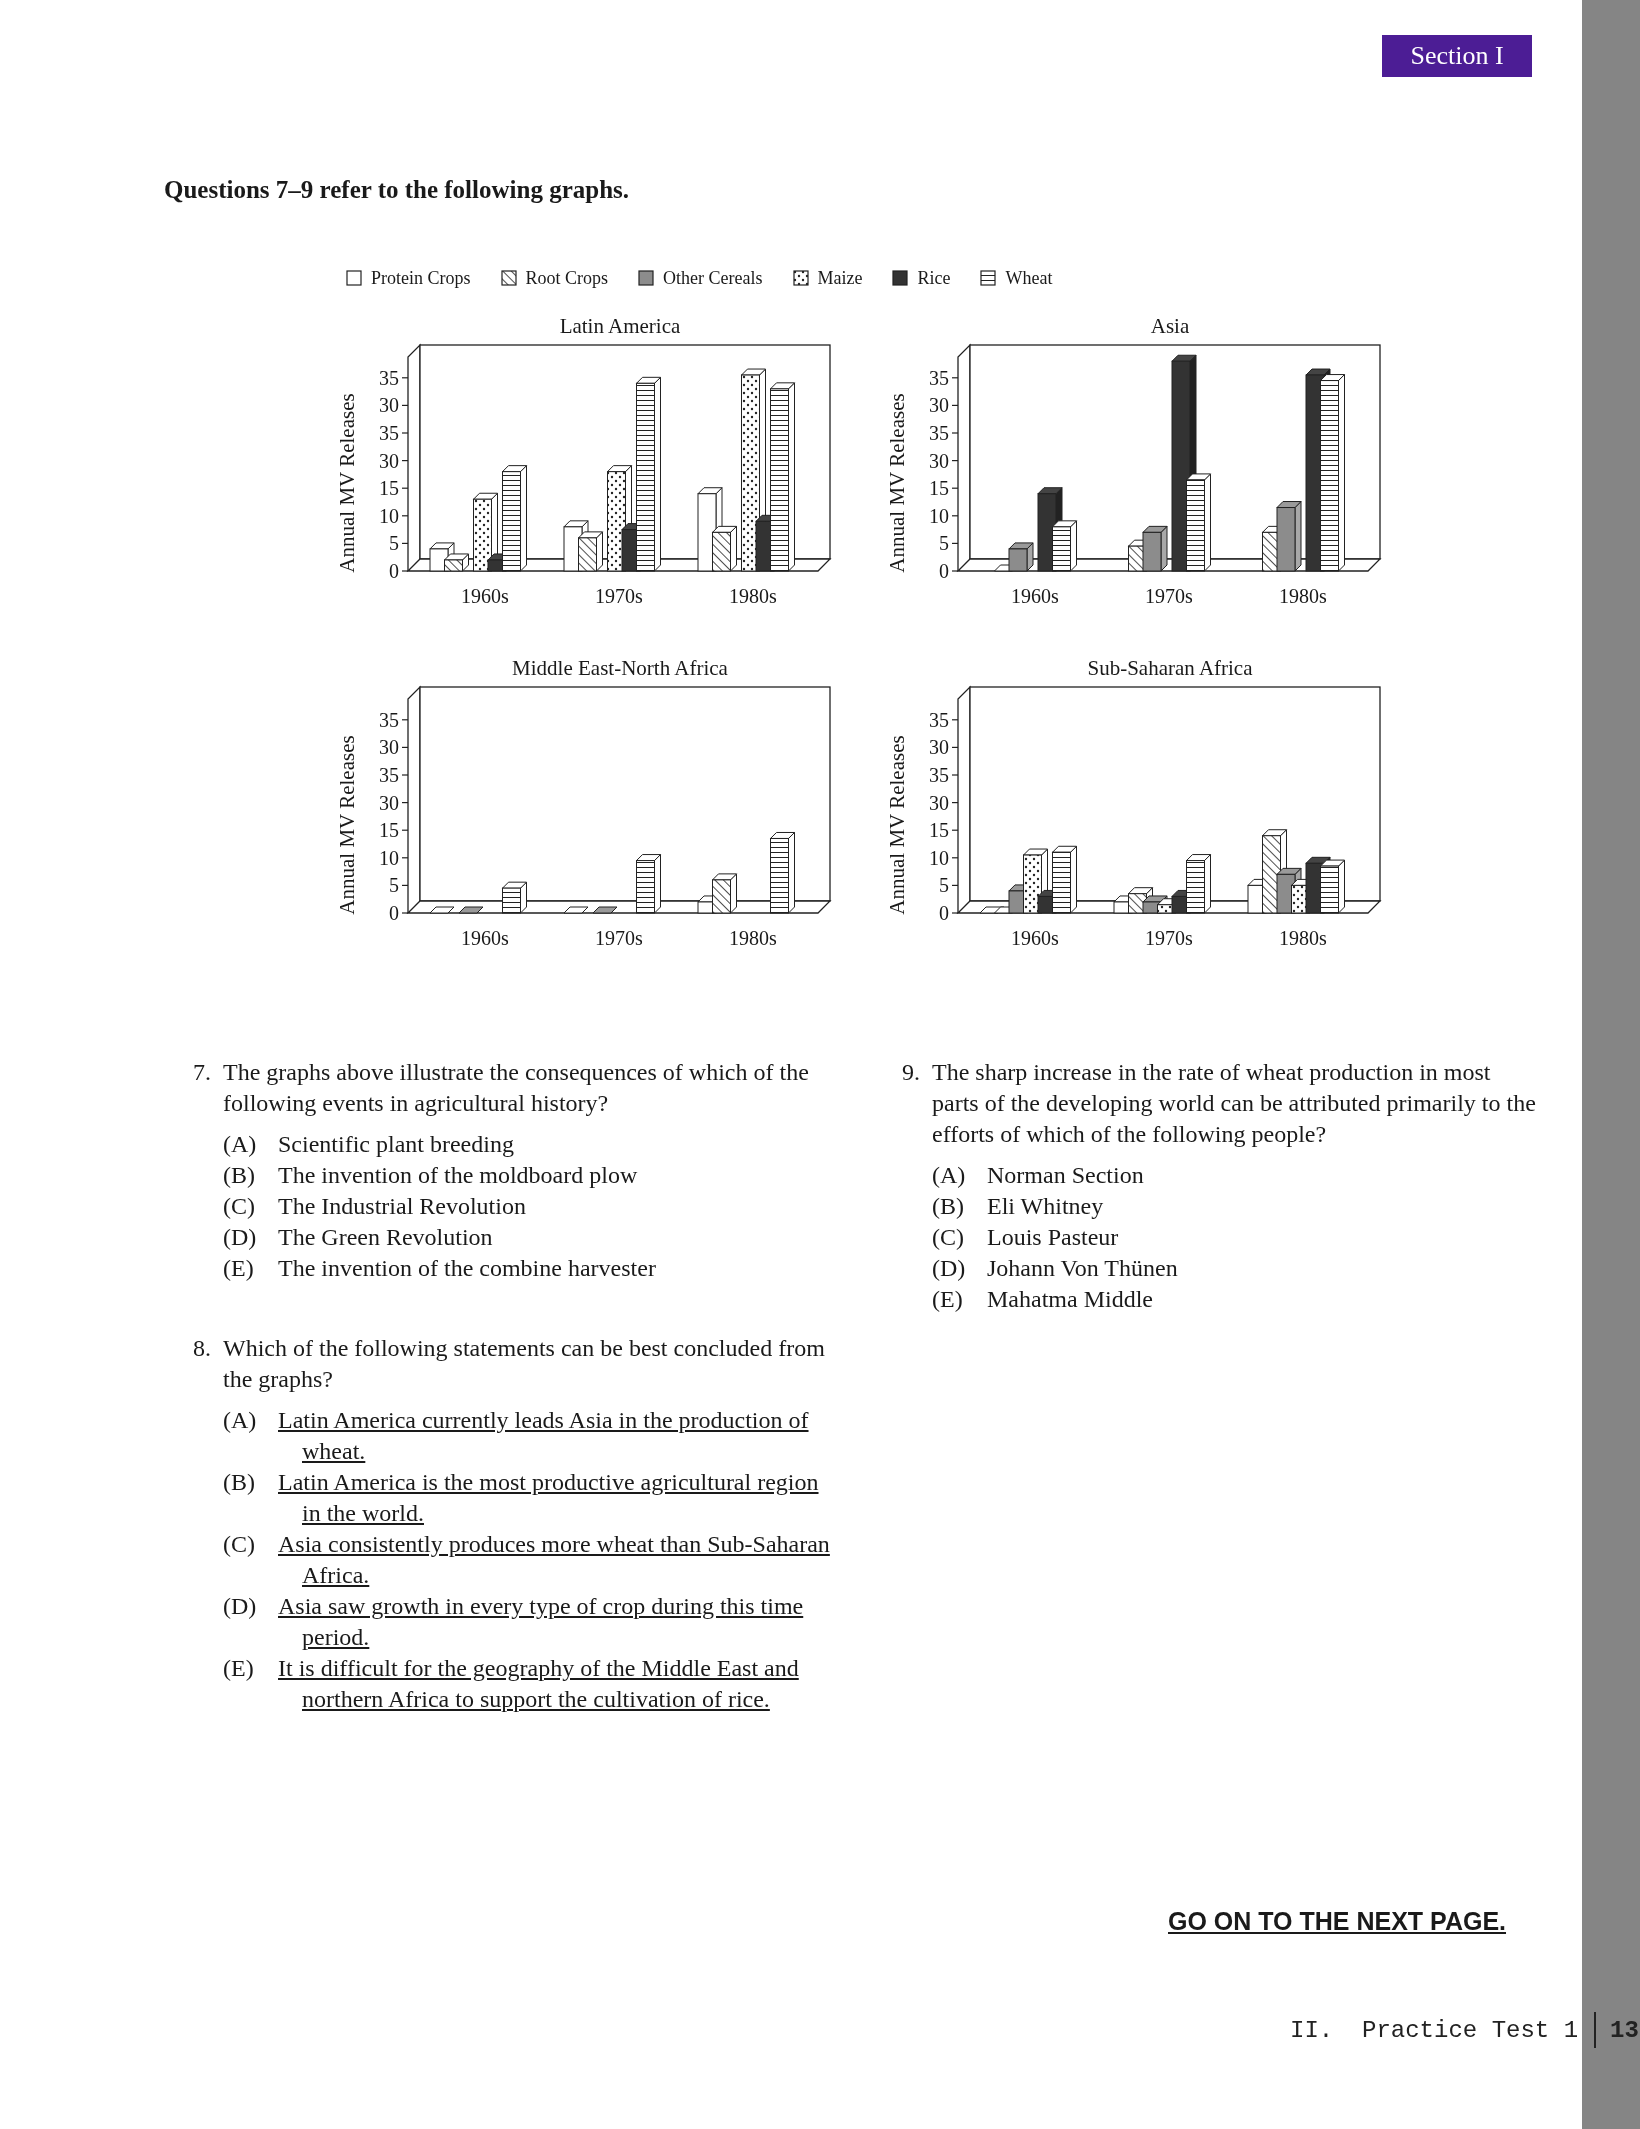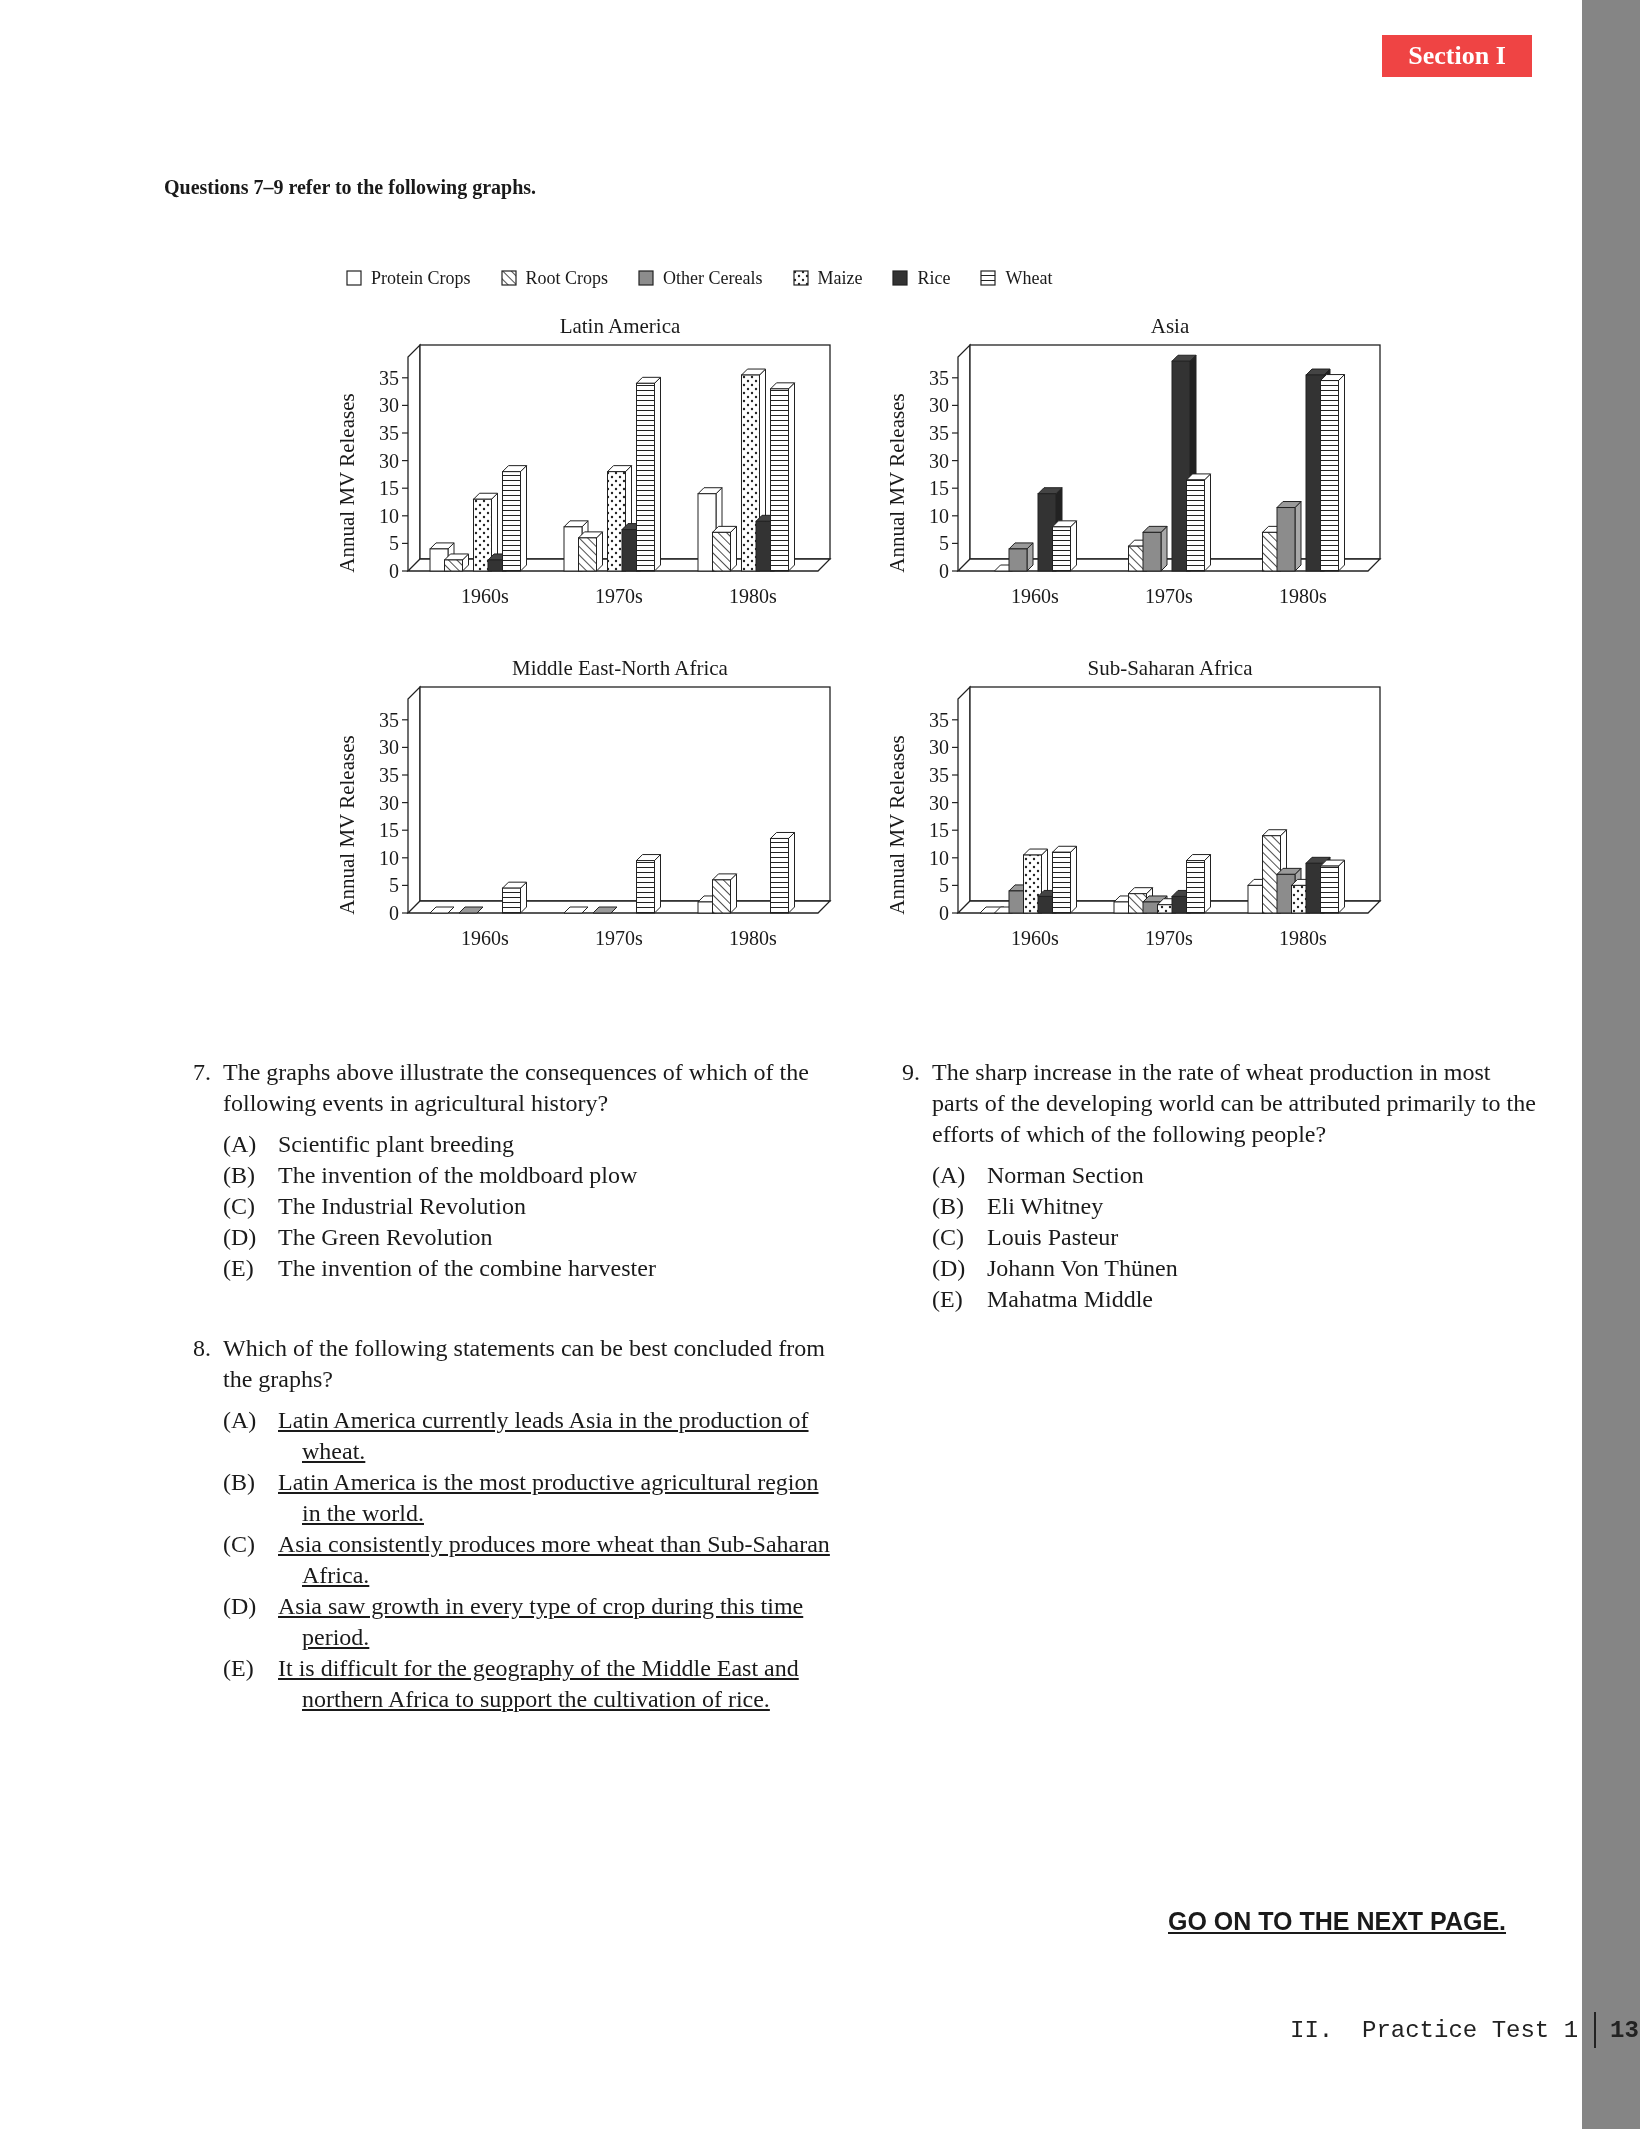--- a/index.html
+++ b/index.html
@@ -1,21 +1,21 @@
 <!DOCTYPE html>
 <html><head>
 <meta charset="utf-8">
 <style>
   html, body { margin:0; padding:0; }
   body { width:1640px; height:2129px; position:relative; background:#ffffff; overflow:hidden;
          font-family:"Liberation Serif","DejaVu Serif",serif; color:#1a1a1a; }
   .side-bar { position:absolute; left:1582px; top:0; width:58px; height:2129px; background:#858585; }
-  .section-tab { position:absolute; left:1382px; top:35px; width:150px; height:42px; background:#ef4444;
-         color:#fff; font-weight:bold; font-size:26px; display:flex; align-items:center; justify-content:center; }
-  .intro { position:absolute; left:164px; top:176px; font-weight:bold; font-size:20px; }
+  .section-tab { position:absolute; left:1382px; top:35px; width:150px; height:42px; background:#4c1d95;
+         color:#fff; font-weight:normal; font-size:26px; display:flex; align-items:center; justify-content:center; }
+  .intro { position:absolute; left:164px; top:176px; font-weight:bold; font-size:25px; }
   .legend { position:absolute; left:346px; top:266px; height:24px; display:flex; align-items:center; font-size:18px; }
   .legend-item { display:flex; align-items:center; margin-right:30px;text-align:right; }
   .legend-item svg { margin-right:9px; }
   .chart { position:absolute; }
   .chart svg text { font-family:"Liberation Serif","DejaVu Serif",serif; }
   .q { position:absolute; font-size:24px; line-height:31px; }
   .q .stem { display:flex; }
   .q .num { width:30px; flex:none; }
   .q .opts { margin-left:30px; margin-top:10px; }
   .opt { display:flex; }

